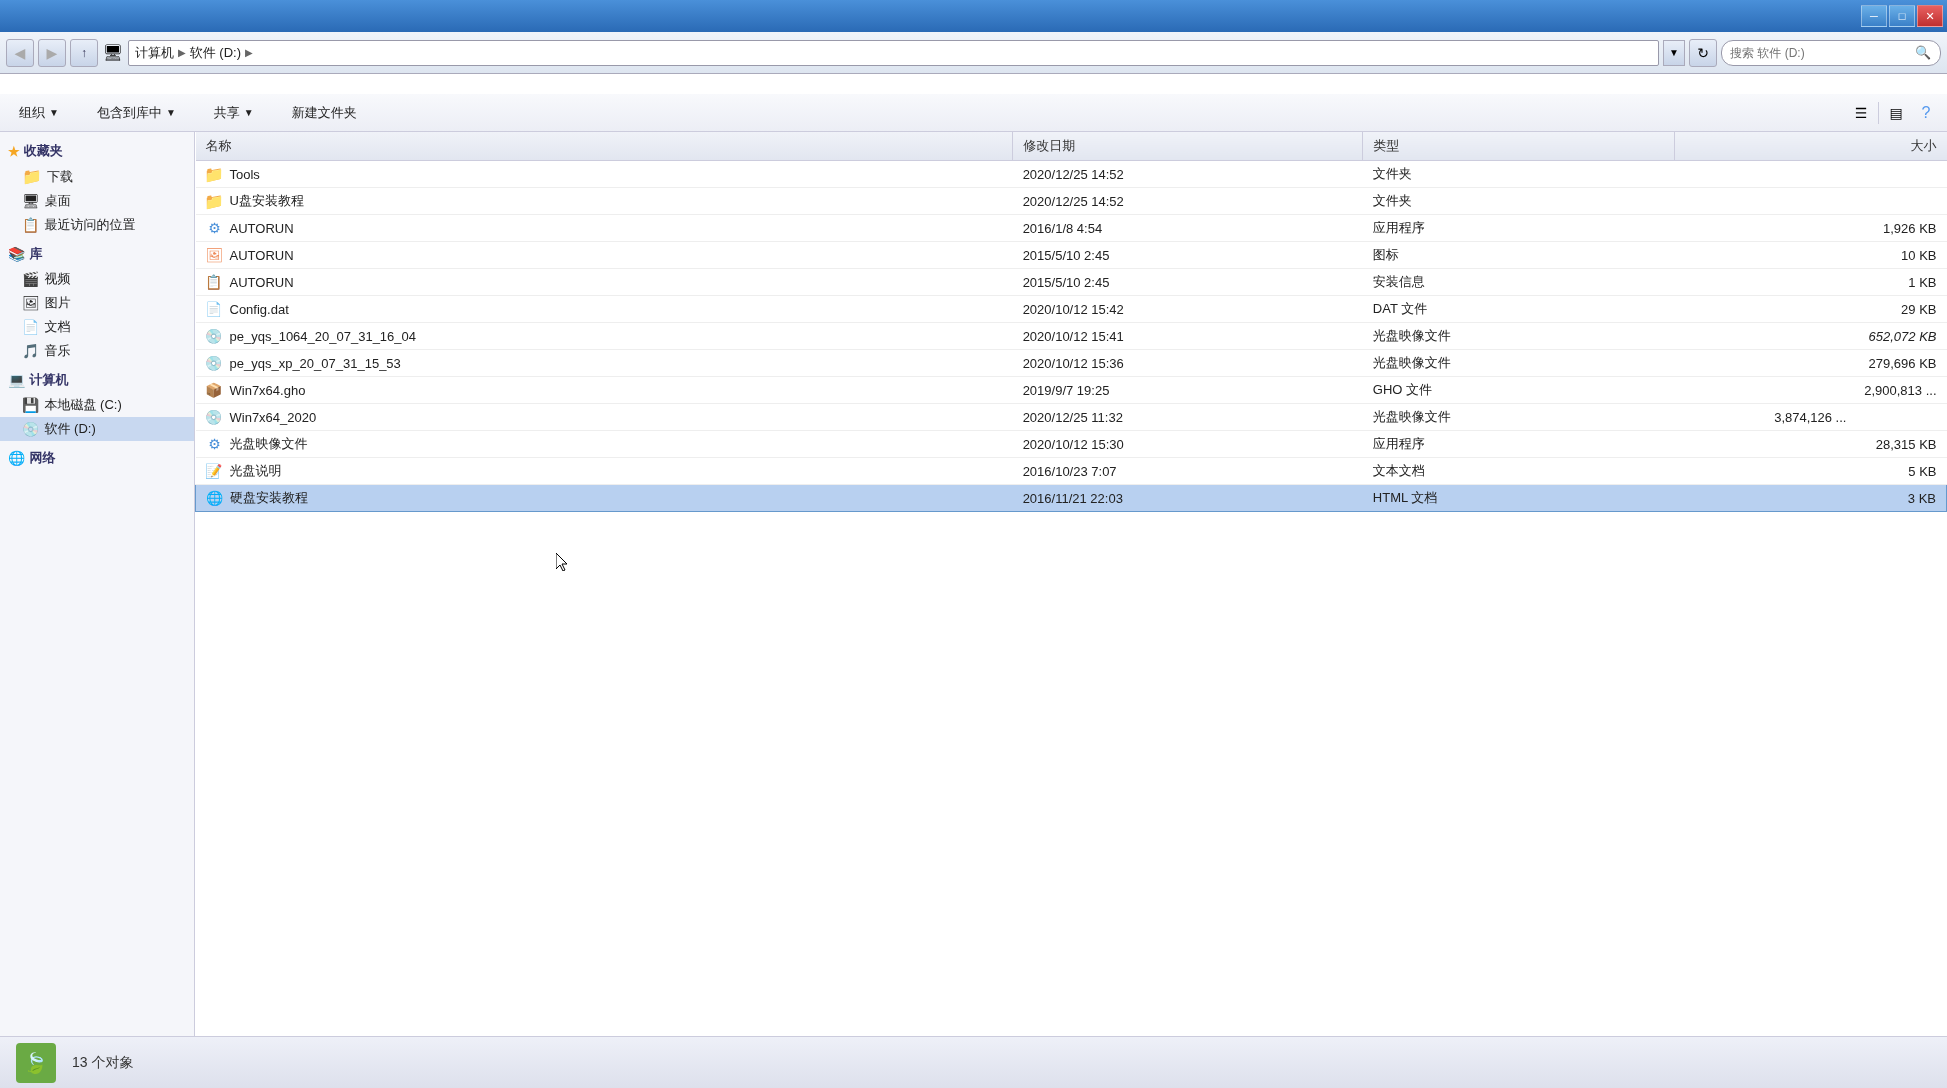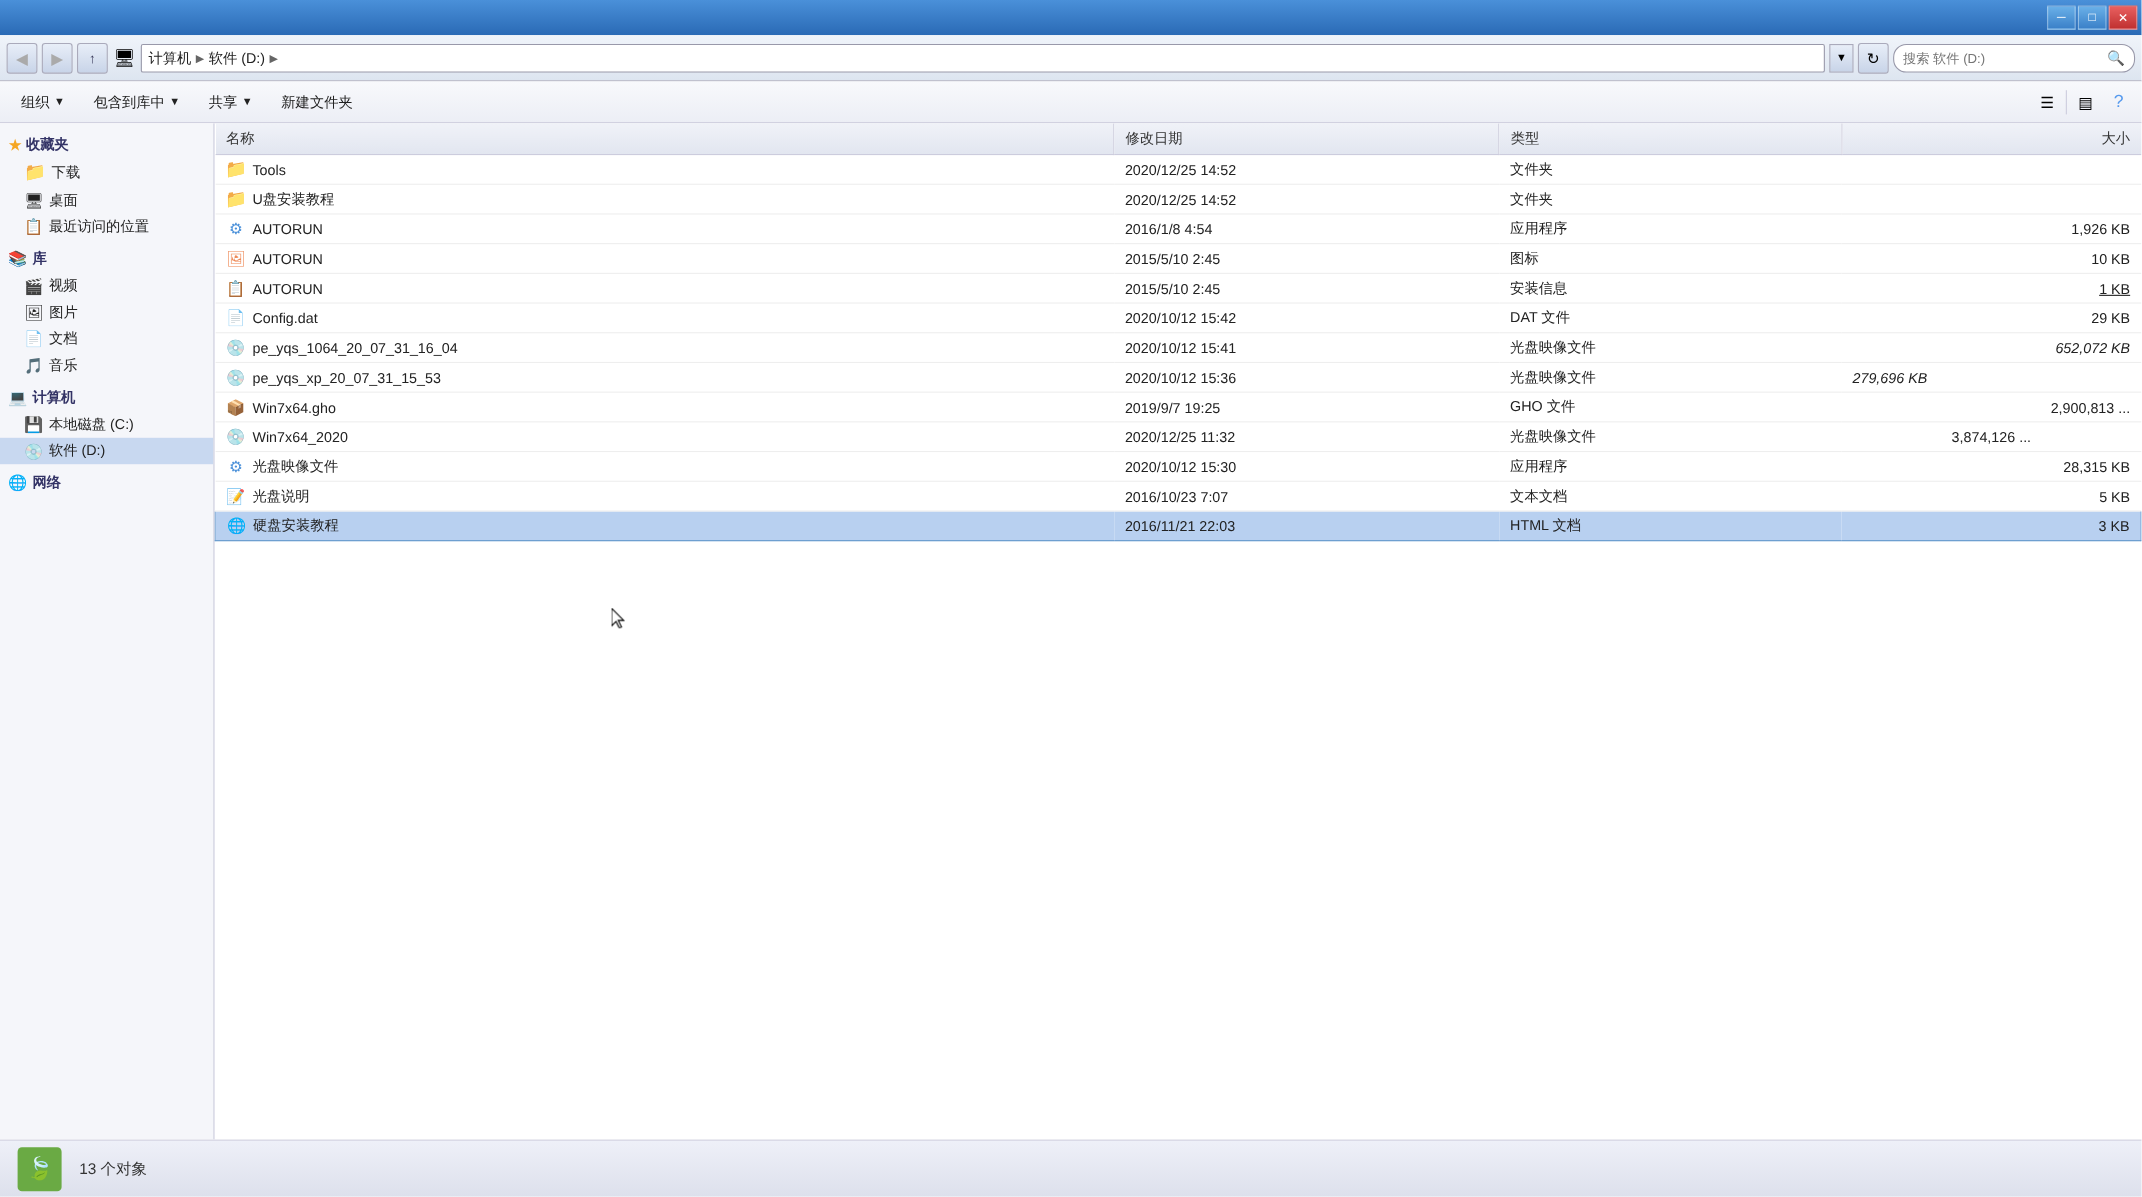--- a/index.html
+++ b/index.html
@@ -127,22 +127,23 @@
     }
 
     
     .toolbar {
       background: linear-gradient(to bottom, #f8f9fc 0%, #eceef5 100%);
       border-bottom: 1px solid #ccd;
       height: 38px;
       display: flex;
       align-items: center;
       padding: 0 8px;
-      gap: 4px;
+      gap: 16px;
       flex-shrink: 0;
+      margin-top: 20px;
     }
     .toolbar-btn {
       height: 30px;
       padding: 0 10px;
       background: transparent;
       border: 1px solid transparent;
       border-radius: 3px;
       cursor: pointer;
       display: flex;
       align-items: center;
@@ -509,21 +510,21 @@
       <td>
         <div class="file-name-cell">
           <div class="file-icon">
             <span class="ico-inf">📋</span>
           </div>
           <span>AUTORUN</span>
         </div>
       </td>
       <td>2015/5/10 2:45</td>
       <td>安装信息</td>
-      <td style="text-align:right;text-decoration:underline;">1 KB</td>
+      <td style="text-align:right;">1 KB</td>
     </tr>
             <tr>
       <td>
         <div class="file-name-cell">
           <div class="file-icon">
             <span class="ico-dat">📄</span>
           </div>
           <span>Config.dat</span>
         </div>
       </td>
@@ -548,21 +549,21 @@
       <td>
         <div class="file-name-cell">
           <div class="file-icon">
             <span class="ico-iso">💿</span>
           </div>
           <span>pe_yqs_xp_20_07_31_15_53</span>
         </div>
       </td>
       <td>2020/10/12 15:36</td>
       <td>光盘映像文件</td>
-      <td style="text-align:left;font-style:italic;">279,696 KB</td>
+      <td style="text-align:right;">279,696 KB</td>
     </tr>
             <tr>
       <td>
         <div class="file-name-cell">
           <div class="file-icon">
             <span class="ico-gho">📦</span>
           </div>
           <span>Win7x64.gho</span>
         </div>
       </td>

